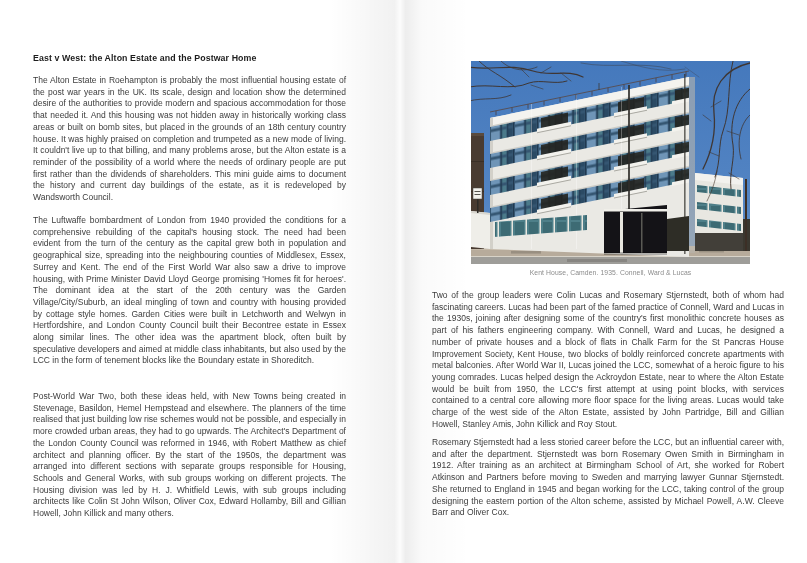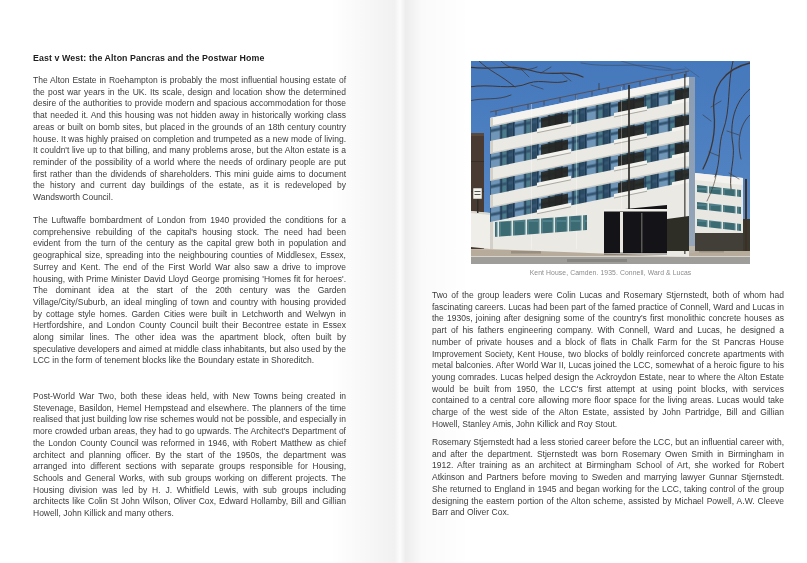--- a/index.html
+++ b/index.html
@@ -55,21 +55,21 @@
     position:absolute;left:471px;top:269px;width:279px;
     font-size:6.8px;color:var(--caption-text);text-align:center;
     letter-spacing:0.1px;
   }
 </style>
 </head>
 <body>
 
 <div class="spread">
 
-  <div class="page-title">East v West: the Alton Pancras and the Postwar Home</div>
+  <div class="page-title">East v West: the Alton Estate and the Postwar Home</div>
   <div class="para left" id="p-l1">The Alton Estate in Roehampton is probably the most influential housing estate of the post war years in the UK. Its scale, design and location show the determined desire of the authorities to provide modern and spacious accommodation for those that needed it. And this housing was not hidden away in historically working class areas or built on bomb sites, but placed in the grounds of an 18th century country house. It was highly praised on completion and trumpeted as a new mode of living. It couldn't live up to that billing, and many problems arose, but the Alton estate is a reminder of the possibility of a world where the needs of ordinary people are put first rather than the dividends of shareholders. This mini guide aims to document the history and current day buildings of the estate, as it is redeveloped by Wandsworth Council.</div>
   <div class="para left" id="p-l2">The Luftwaffe bombardment of London from 1940 provided the conditions for a comprehensive rebuilding of the capital's housing stock. The need had been evident from the turn of the century as the capital grew both in population and geographical size, spreading into the neighbouring counties of Middlesex, Essex, Surrey and Kent. The end of the First World War also saw a drive to improve housing, with Prime Minister David Lloyd George promising 'Homes fit for heroes'. The dominant idea at the start of the 20th century was the Garden Village/City/Suburb, an ideal mingling of town and country with housing provided by cottage style homes. Garden Cities were built in Letchworth and Welwyn in Hertfordshire, and London County Council built their Becontree estate in Essex along similar lines. The other idea was the apartment block, often built by speculative developers and aimed at middle class inhabitants, but also used by the LCC in the form of tenement blocks like the Boundary estate in Shoreditch.</div>
   <div class="para left" id="p-l3">Post-World War Two, both these ideas held, with New Towns being created in Stevenage, Basildon, Hemel Hempstead and elsewhere. The planners of the time realised that just building low rise schemes would not be possible, and especially in more crowded urban areas, they had to go upwards. The Architect's Department of the London County Council was reformed in 1946, with Robert Matthew as chief architect and planning officer. By the start of the 1950s, the department was arranged into different sections with separate groups responsible for Housing, Schools and General Works, with sub groups working on different projects. The Housing division was led by H. J. Whitfield Lewis, with sub groups including architects like Colin St John Wilson, Oliver Cox, Edward Hollamby, Bill and Gillian Howell, John Killick and many others.</div>
 
   <div class="photo-frame">
     <svg viewBox="0 0 279 203" xmlns="http://www.w3.org/2000/svg">
       <defs>
         <linearGradient id="sky" x1="0" y1="0" x2="0" y2="1">
           <stop offset="0" stop-color="#4478bc"></stop>
           <stop offset="0.7" stop-color="#5586c4"></stop>

